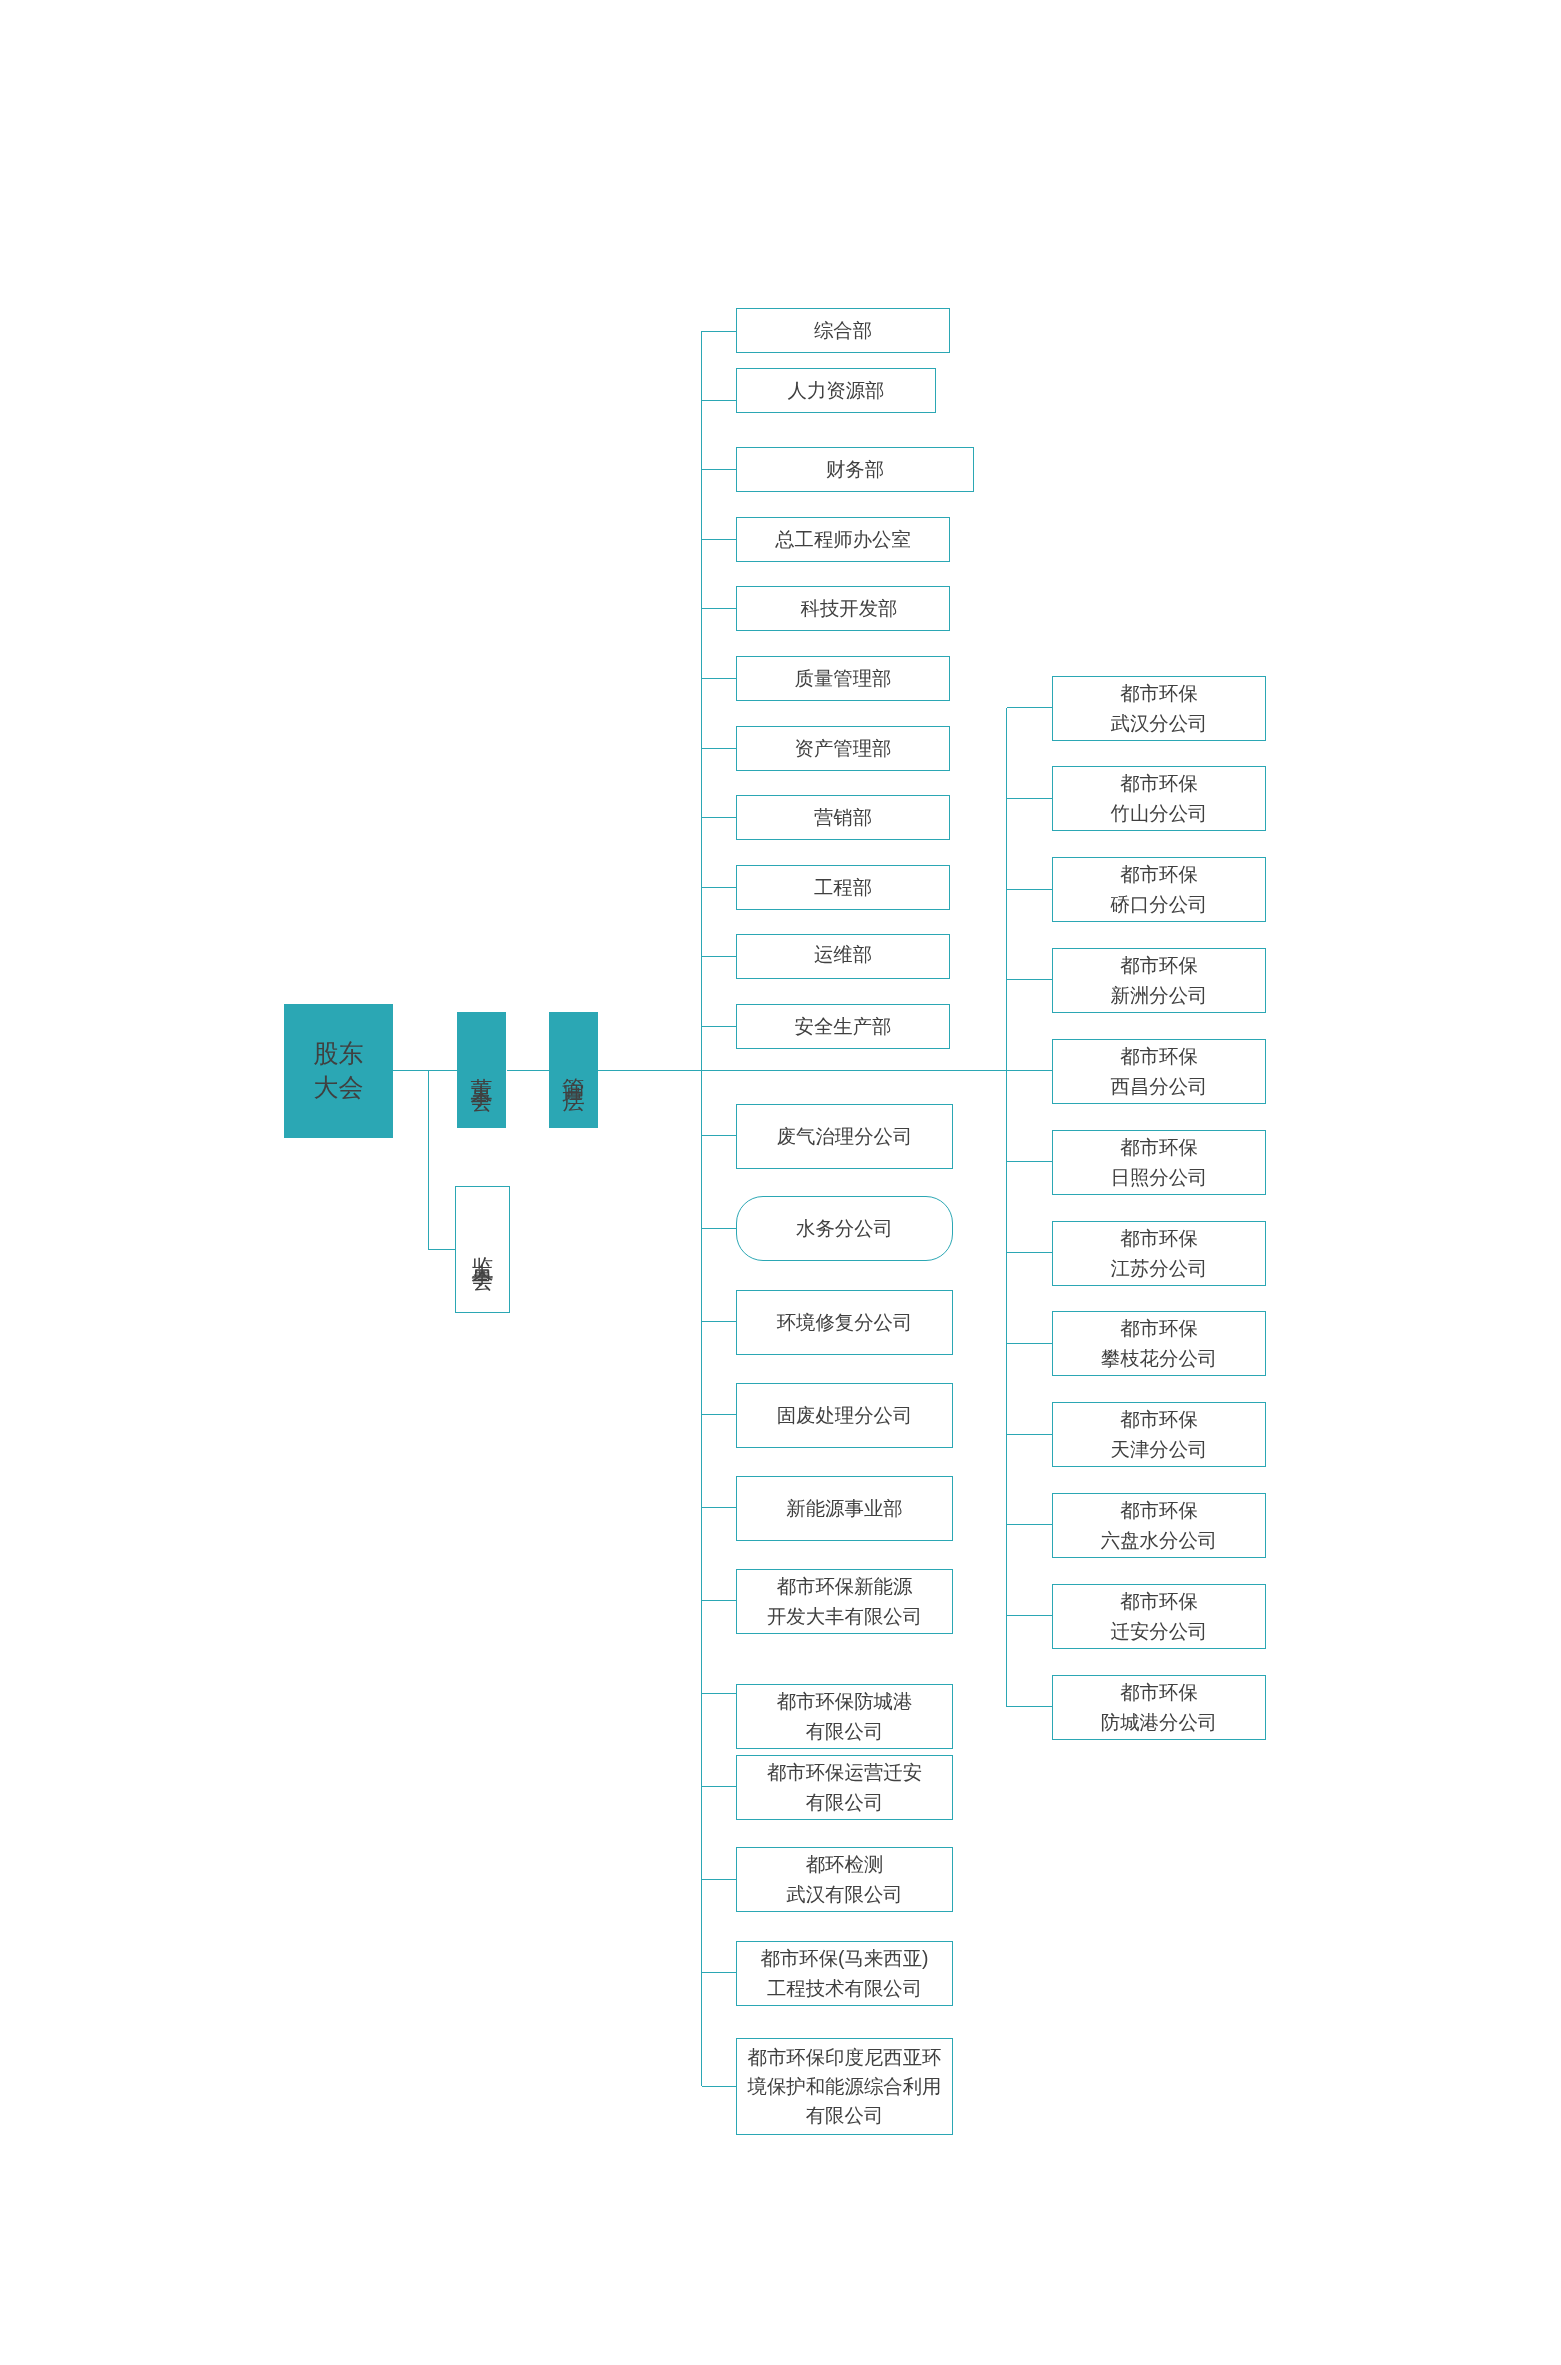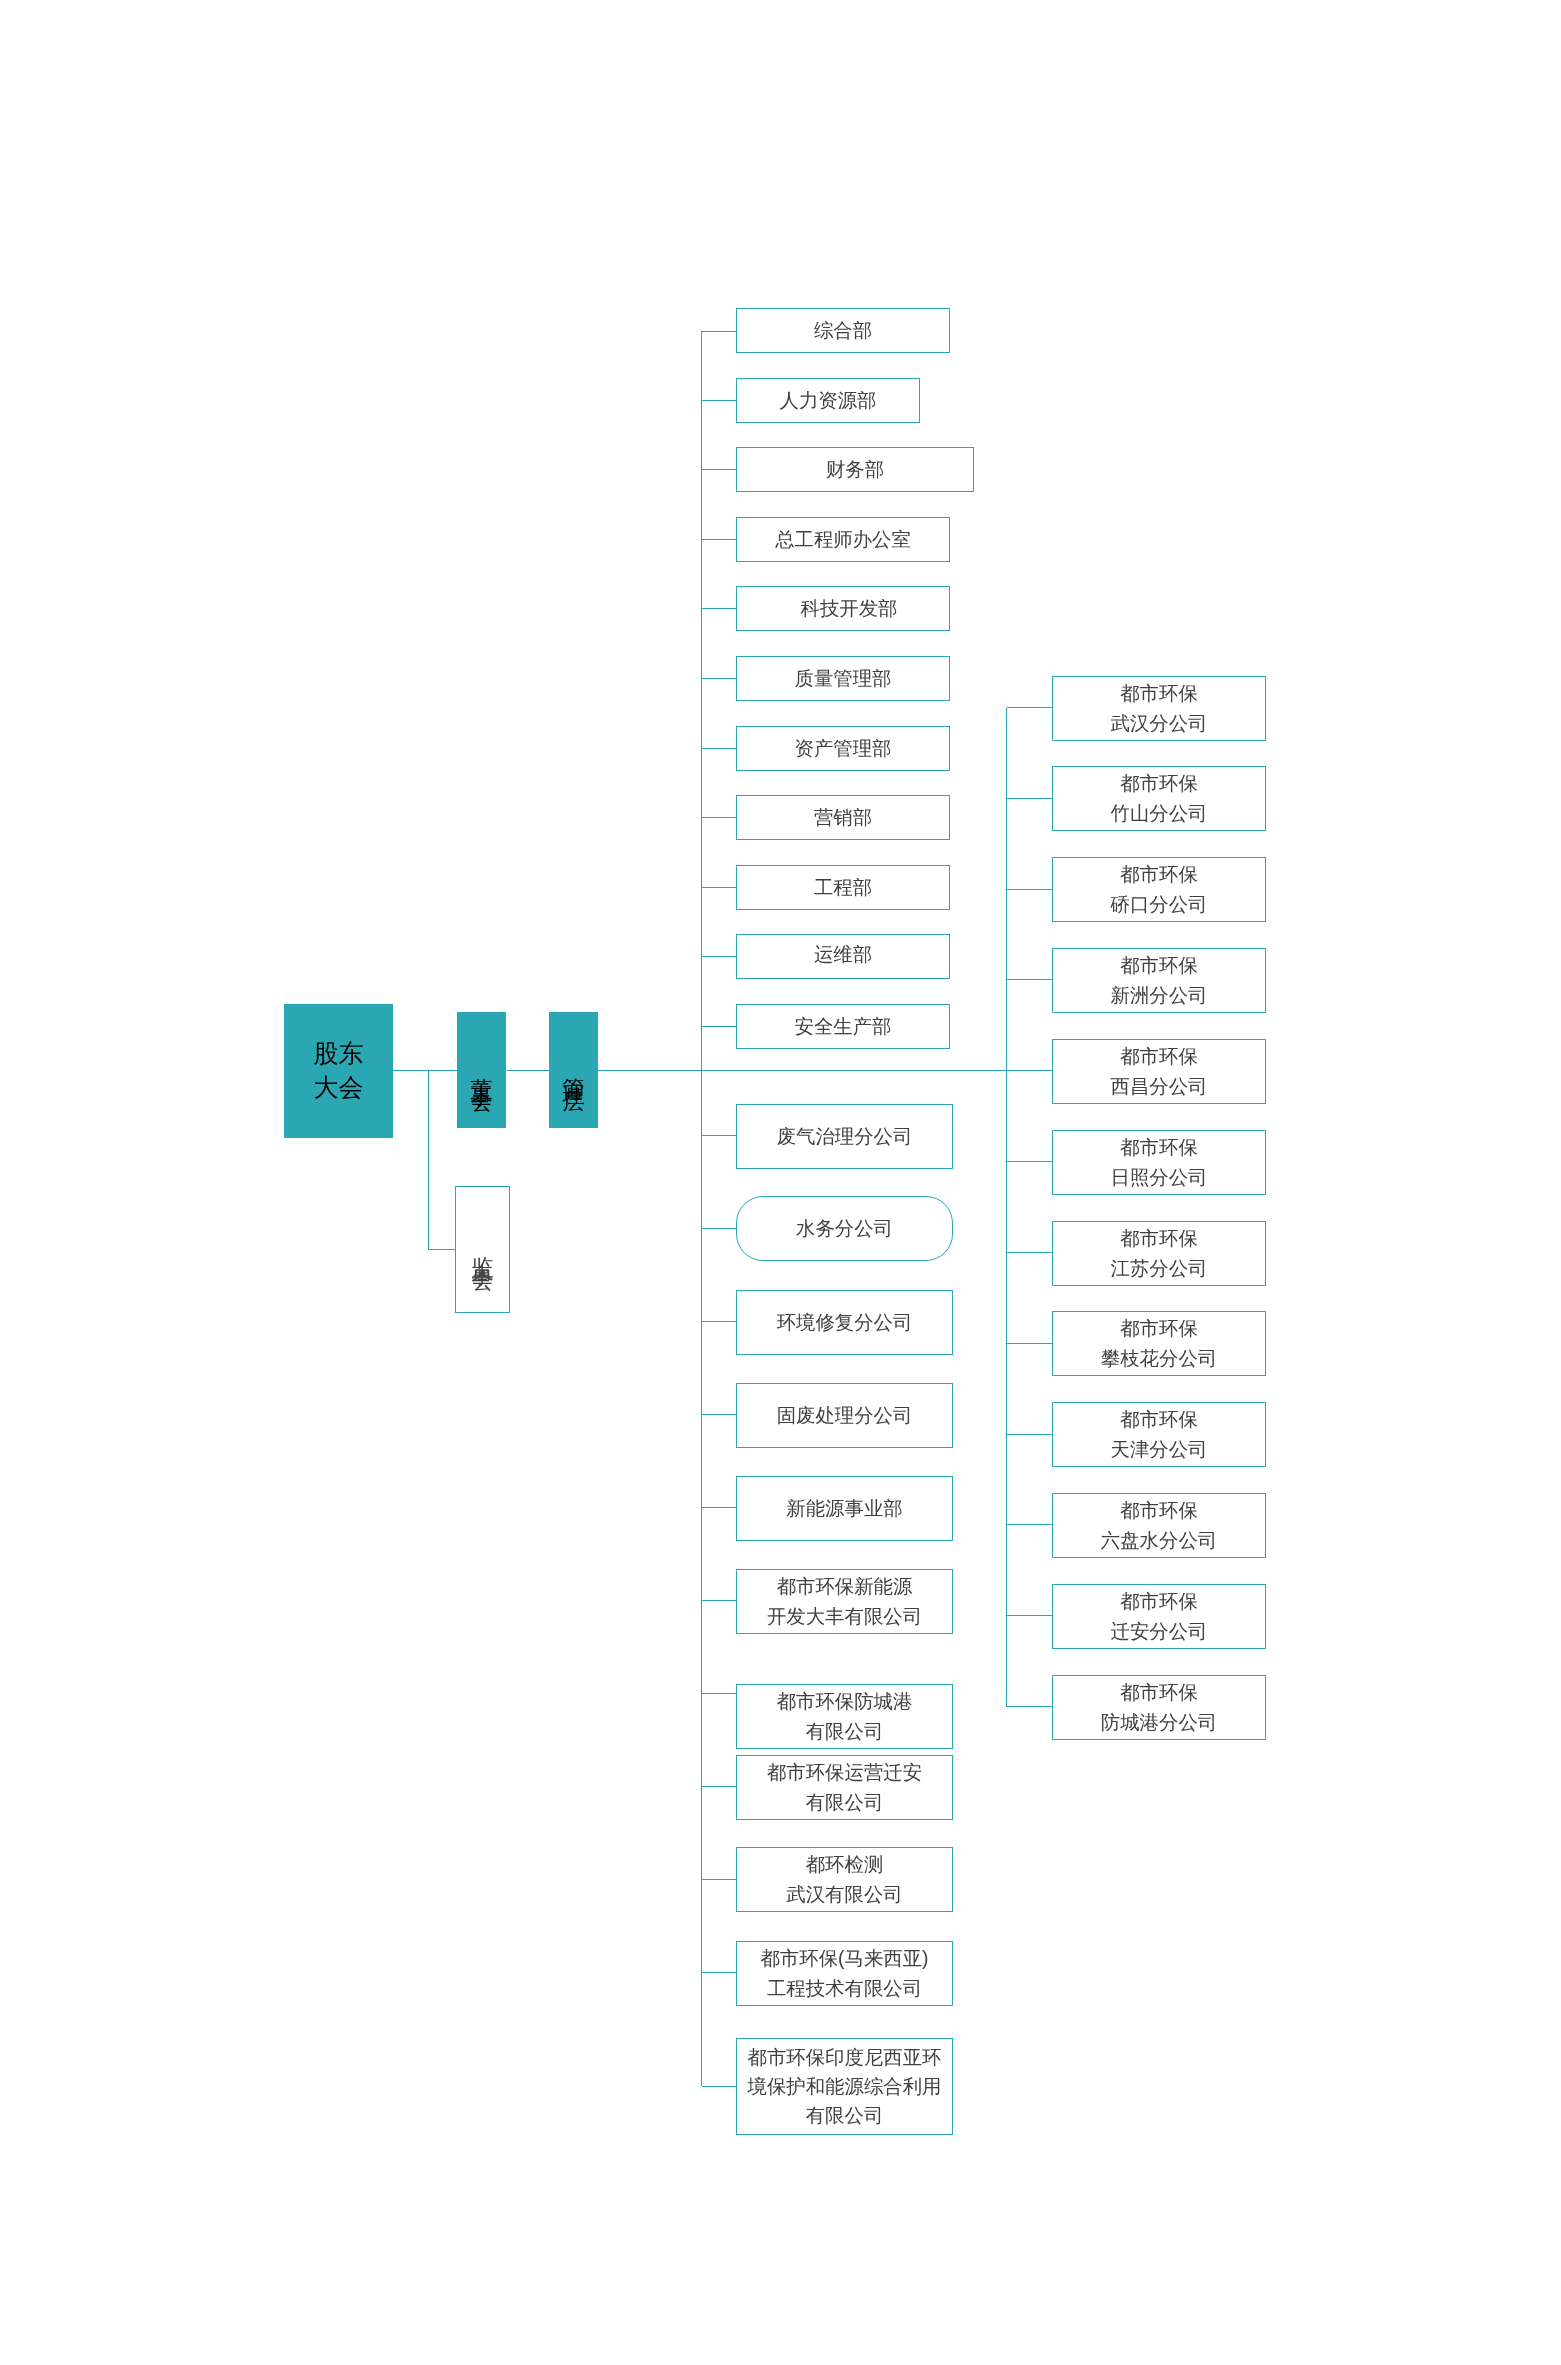--- a/index.html
+++ b/index.html
@@ -24,21 +24,21 @@
     border: 1.3px solid var(--teal);
     color: var(--ink);
     font-size: 19.4px;
     line-height: 1.5;
     text-align: center;
     white-space: nowrap;
   }
   .node.filled {
     background: var(--teal);
     border: none;
-    color: #000000;
+    color: #404040;
   }
   .hline, .vline { position: absolute; background: var(--teal); }
   .hline { height: 1.3px; }
   .vline { width: 1.3px; }
 
   
   .shareholders { left: 284px; top: 1004px; width: 109px; height: 134px; font-size: 25px; line-height: 1.35; }
   .shareholders .wrap2 { display: inline-block; width: 57px; white-space: normal; text-align: center; }
   .board       { left: 457px; top: 1012px; width: 49px; height: 116px; }
   .management  { left: 549px; top: 1012px; width: 49px; height: 116px; }
@@ -112,21 +112,21 @@
   </div>
 
   <div class="node supervisors">
     <span class="vtext">监事会</span>
   </div>
 
   <div id="dept-nodes">
       <div class="node" style="left: 736px; top: 308px; width: 214px; height: 45px;">
         <div>综合部</div>
       </div>
-      <div class="node" style="left: 736px; top: 378px; width: 184px; height: 45px;">
+      <div class="node" style="left: 736px; top: 368px; width: 200px; height: 45px;">
         <div>人力资源部</div>
       </div>
       <div class="node" style="left: 736px; top: 447px; width: 238px; height: 45px;">
         <div>财务部</div>
       </div>
       <div class="node" style="left: 736px; top: 517px; width: 214px; height: 45px;">
         <div>总工程师办公室</div>
       </div>
       <div class="node" style="left: 736px; top: 586px; width: 214px; height: 45px; padding-left: 12px;">
         <div>科技开发部</div>

